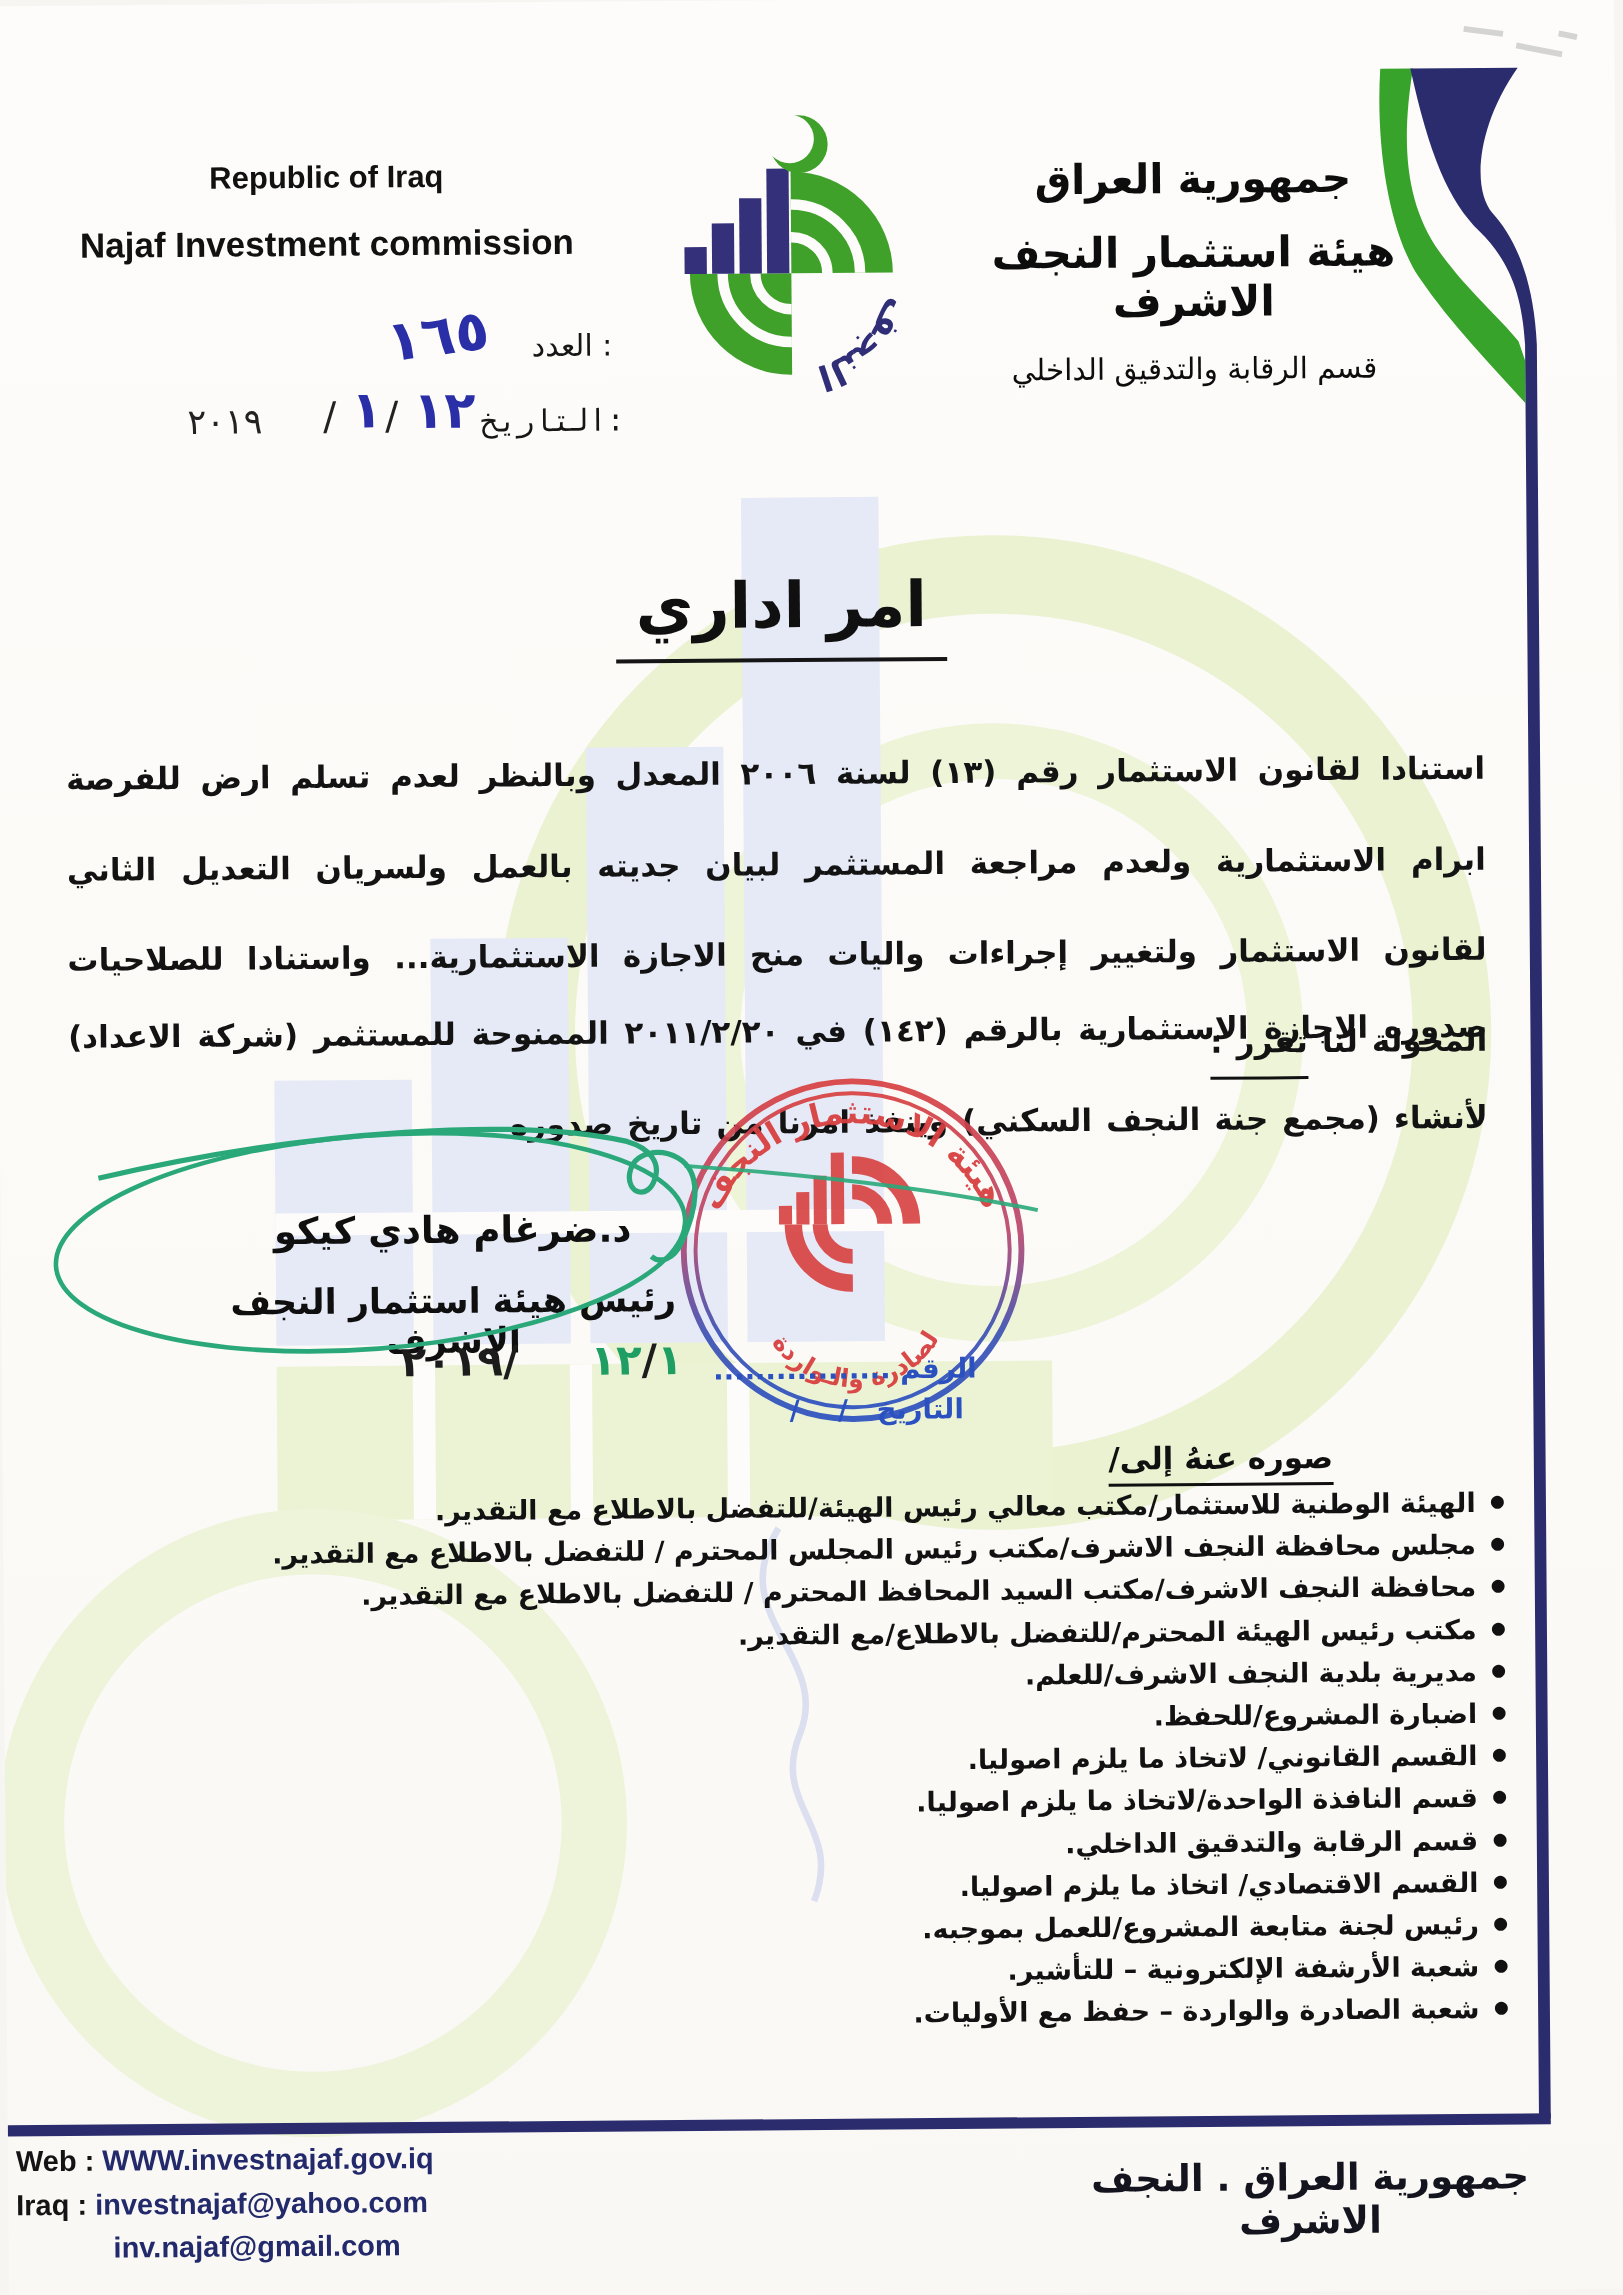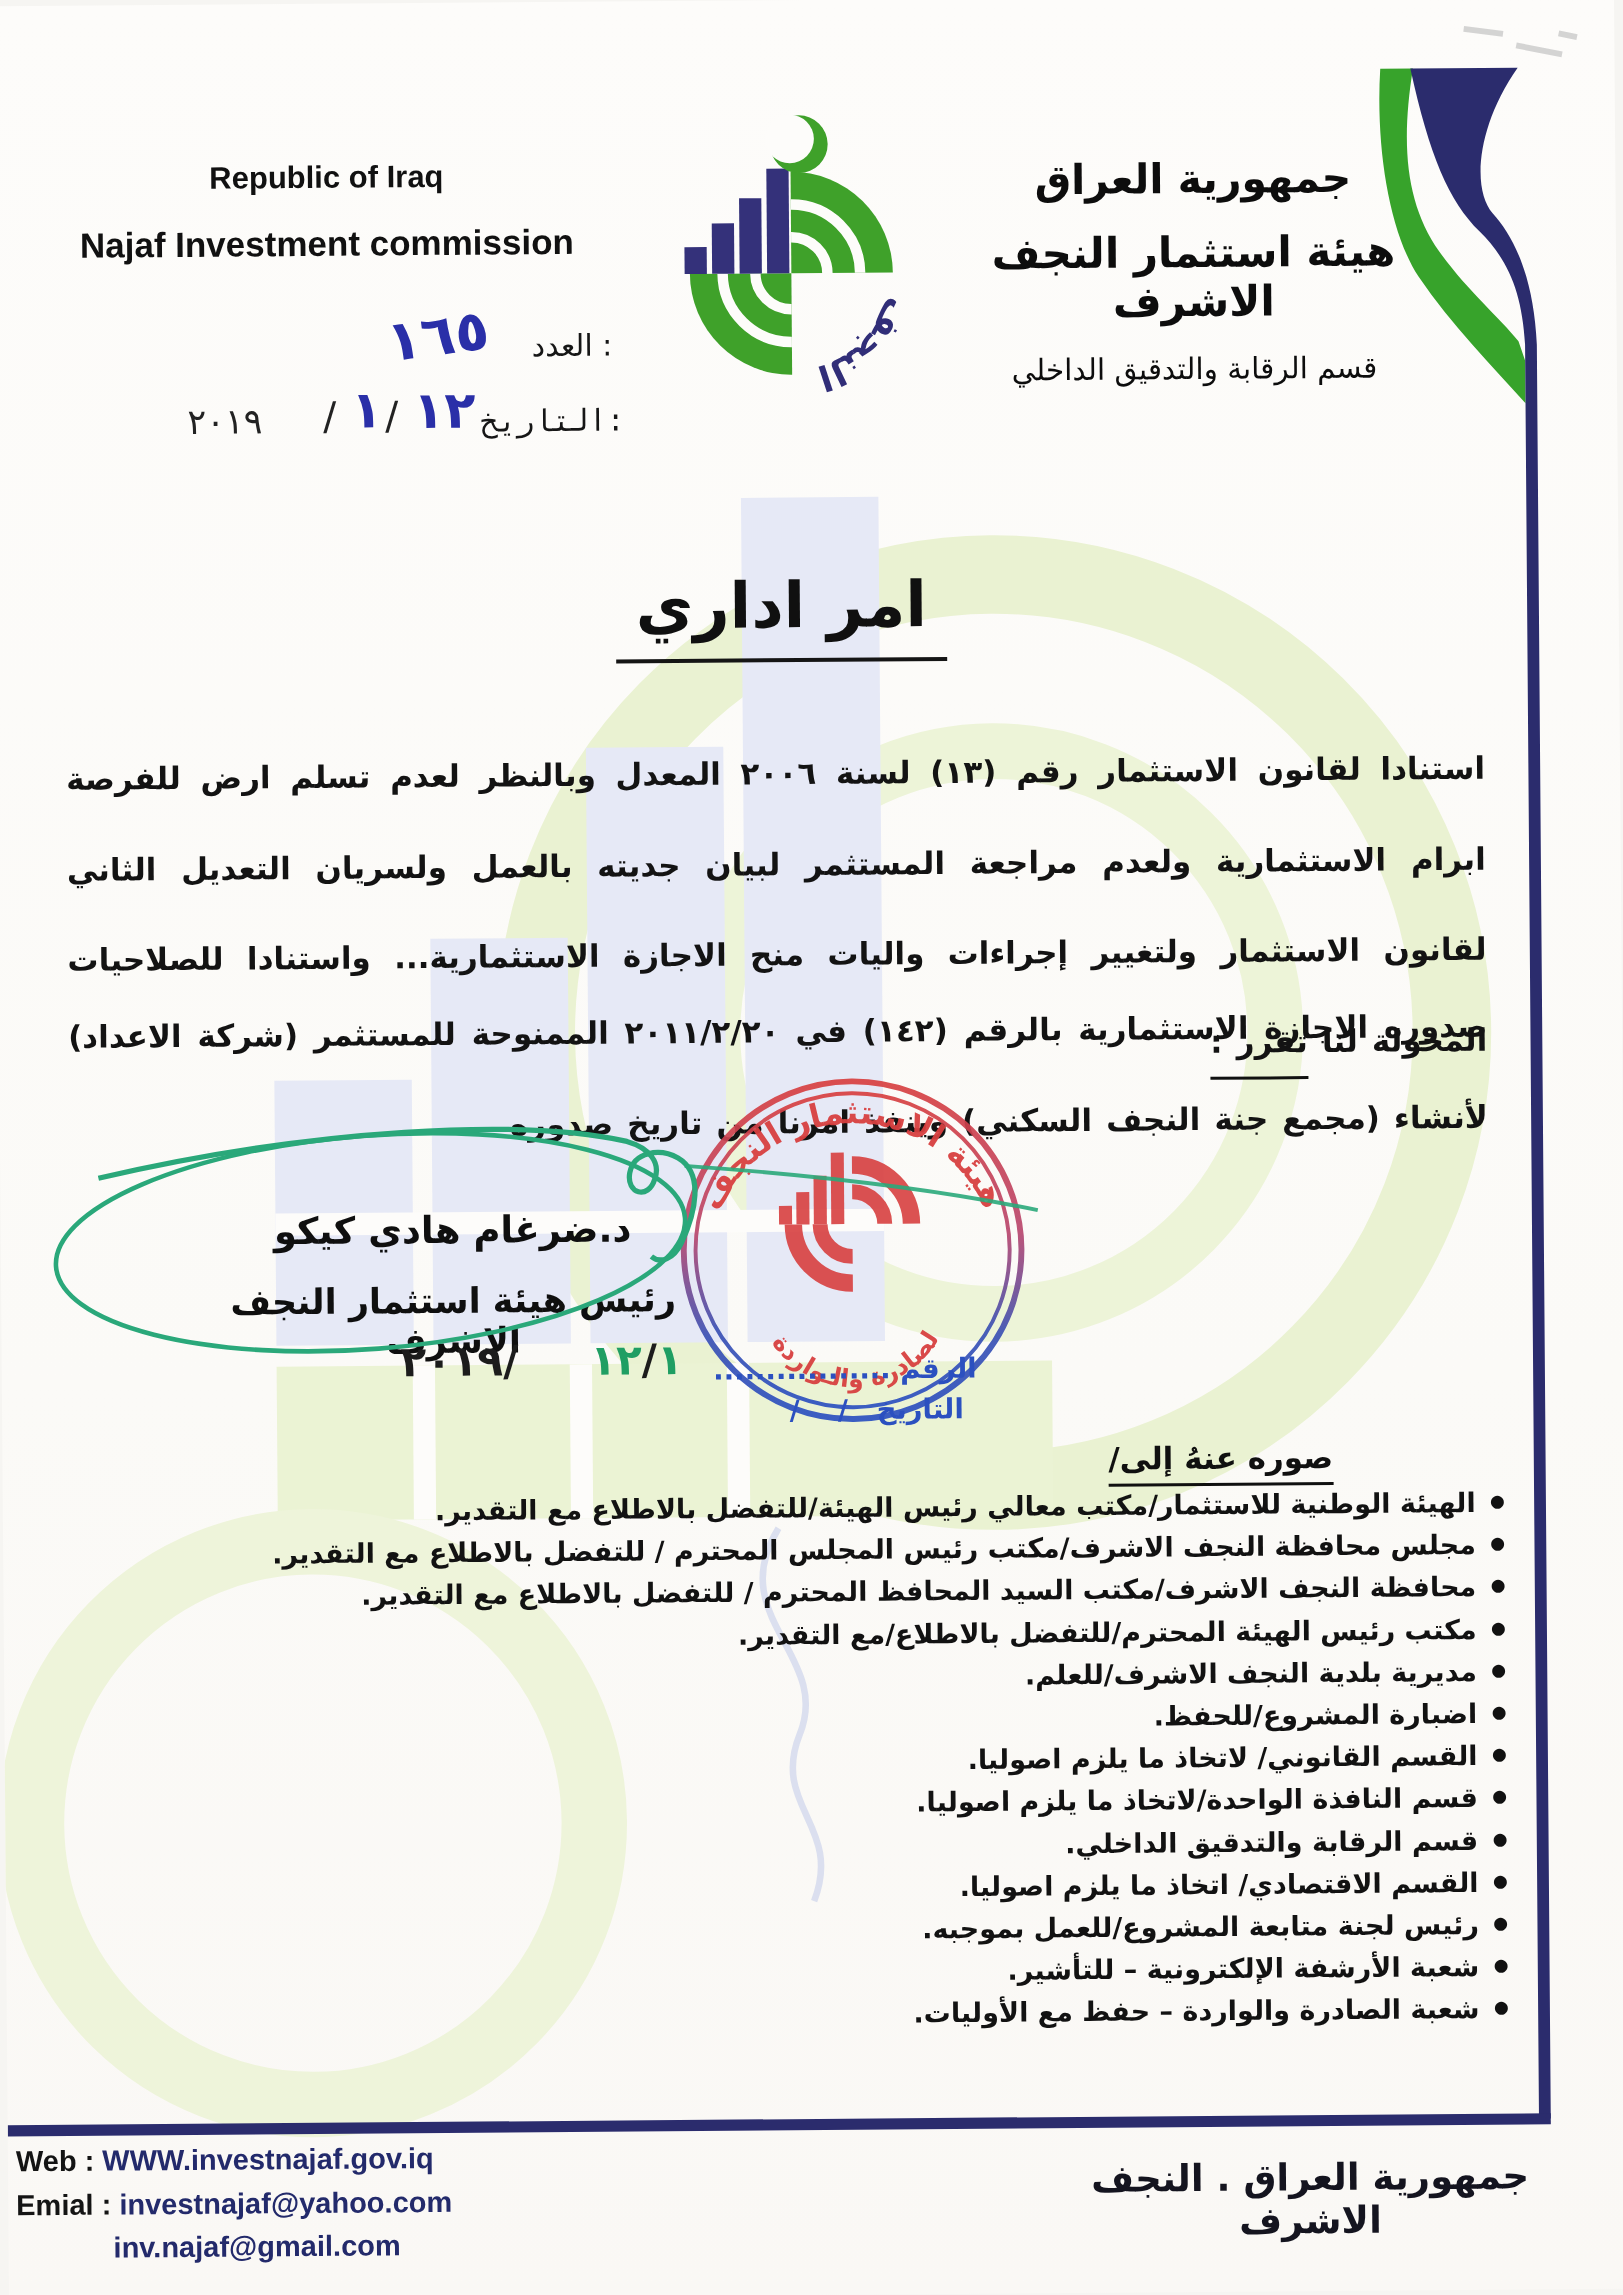--- a/index.html
+++ b/index.html
@@ -218,21 +218,21 @@
       <div class="it">شعبة الأرشفة الإلكترونية – للتأشير.</div>
       <div class="it">شعبة الصادرة والواردة – حفظ مع الأوليات.</div>
     </div>
 
     <div class="abs z2 ft-en">
       <div class="row">
         <span class="lab">Web :</span>
         <span class="val">WWW.investnajaf.gov.iq</span>
       </div>
       <div class="row">
-        <span class="lab">Emial :</span>
+        <span class="lab">Iraq :</span>
         <span class="val">investnajaf@yahoo.com</span>
       </div>
       <div class="row">
         <span class="val ind">inv.najaf@gmail.com</span>
       </div>
     </div>
     <div class="abs z2 ft-ar">جمهورية العراق . النجف الاشرف</div>
 
   </div>
 </div>

